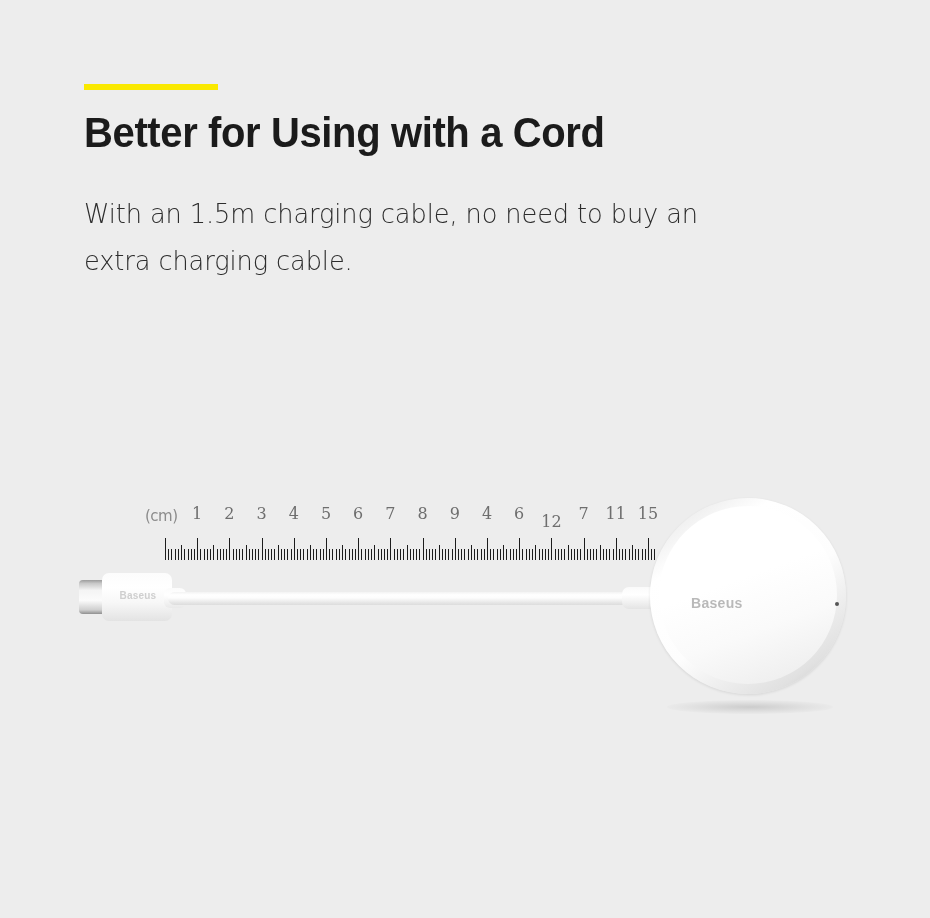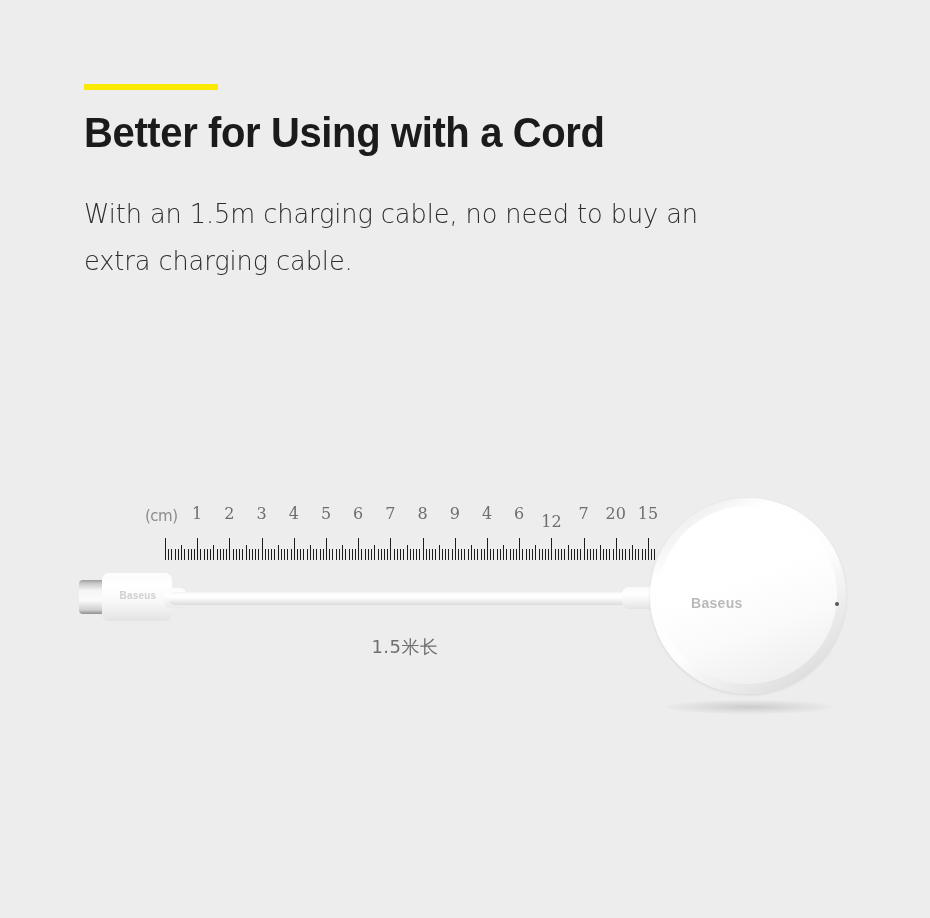--- a/index.html
+++ b/index.html
@@ -318,21 +318,21 @@
           <span style="left: 128.8px;">4</span>
           <span style="left: 161px;">5</span>
           <span style="left: 193.2px;">6</span>
           <span style="left: 225.4px;">7</span>
           <span style="left: 257.6px;">8</span>
           <span style="left: 289.8px;">9</span>
           <span style="left: 322px;">4</span>
           <span style="left: 354.2px;">6</span>
           <span style="left: 386.4px; margin-top: 8px;">12</span>
           <span style="left: 418.6px;">7</span>
-          <span style="left: 450.8px;">20</span>
+          <span style="left: 450.8px;">11</span>
           <span style="left: 483px;">15</span>
         </div>
       <div class="ruler-ticks" id="ruler-ticks">
           <i class="t-major" style="left: 0px;"></i>
           <i class="t-minor" style="left: 3.22px;"></i>
           <i class="t-minor" style="left: 6.44px;"></i>
           <i class="t-minor" style="left: 9.66px;"></i>
           <i class="t-minor" style="left: 12.88px;"></i>
           <i class="t-mid" style="left: 16.1px;"></i>
           <i class="t-minor" style="left: 19.32px;"></i>
@@ -485,21 +485,20 @@
         </div>
     </div>
 
     <div class="plug-tip"></div>
     <div class="plug-body"></div>
     <div class="plug-brand">Baseus</div>
     <div class="strain-left"></div>
     <div class="cable"></div>
     <div class="strain-right"></div>
 
-    <div class="length-caption">1.5米长</div>
 
     <div class="puck-wrap">
       <div class="puck-shadow"></div>
       <div class="puck">
         <div class="puck-face">
           <div class="puck-gloss"></div>
           <div class="puck-brand">Baseus</div>
           <div class="puck-led"></div>
         </div>
       </div>

